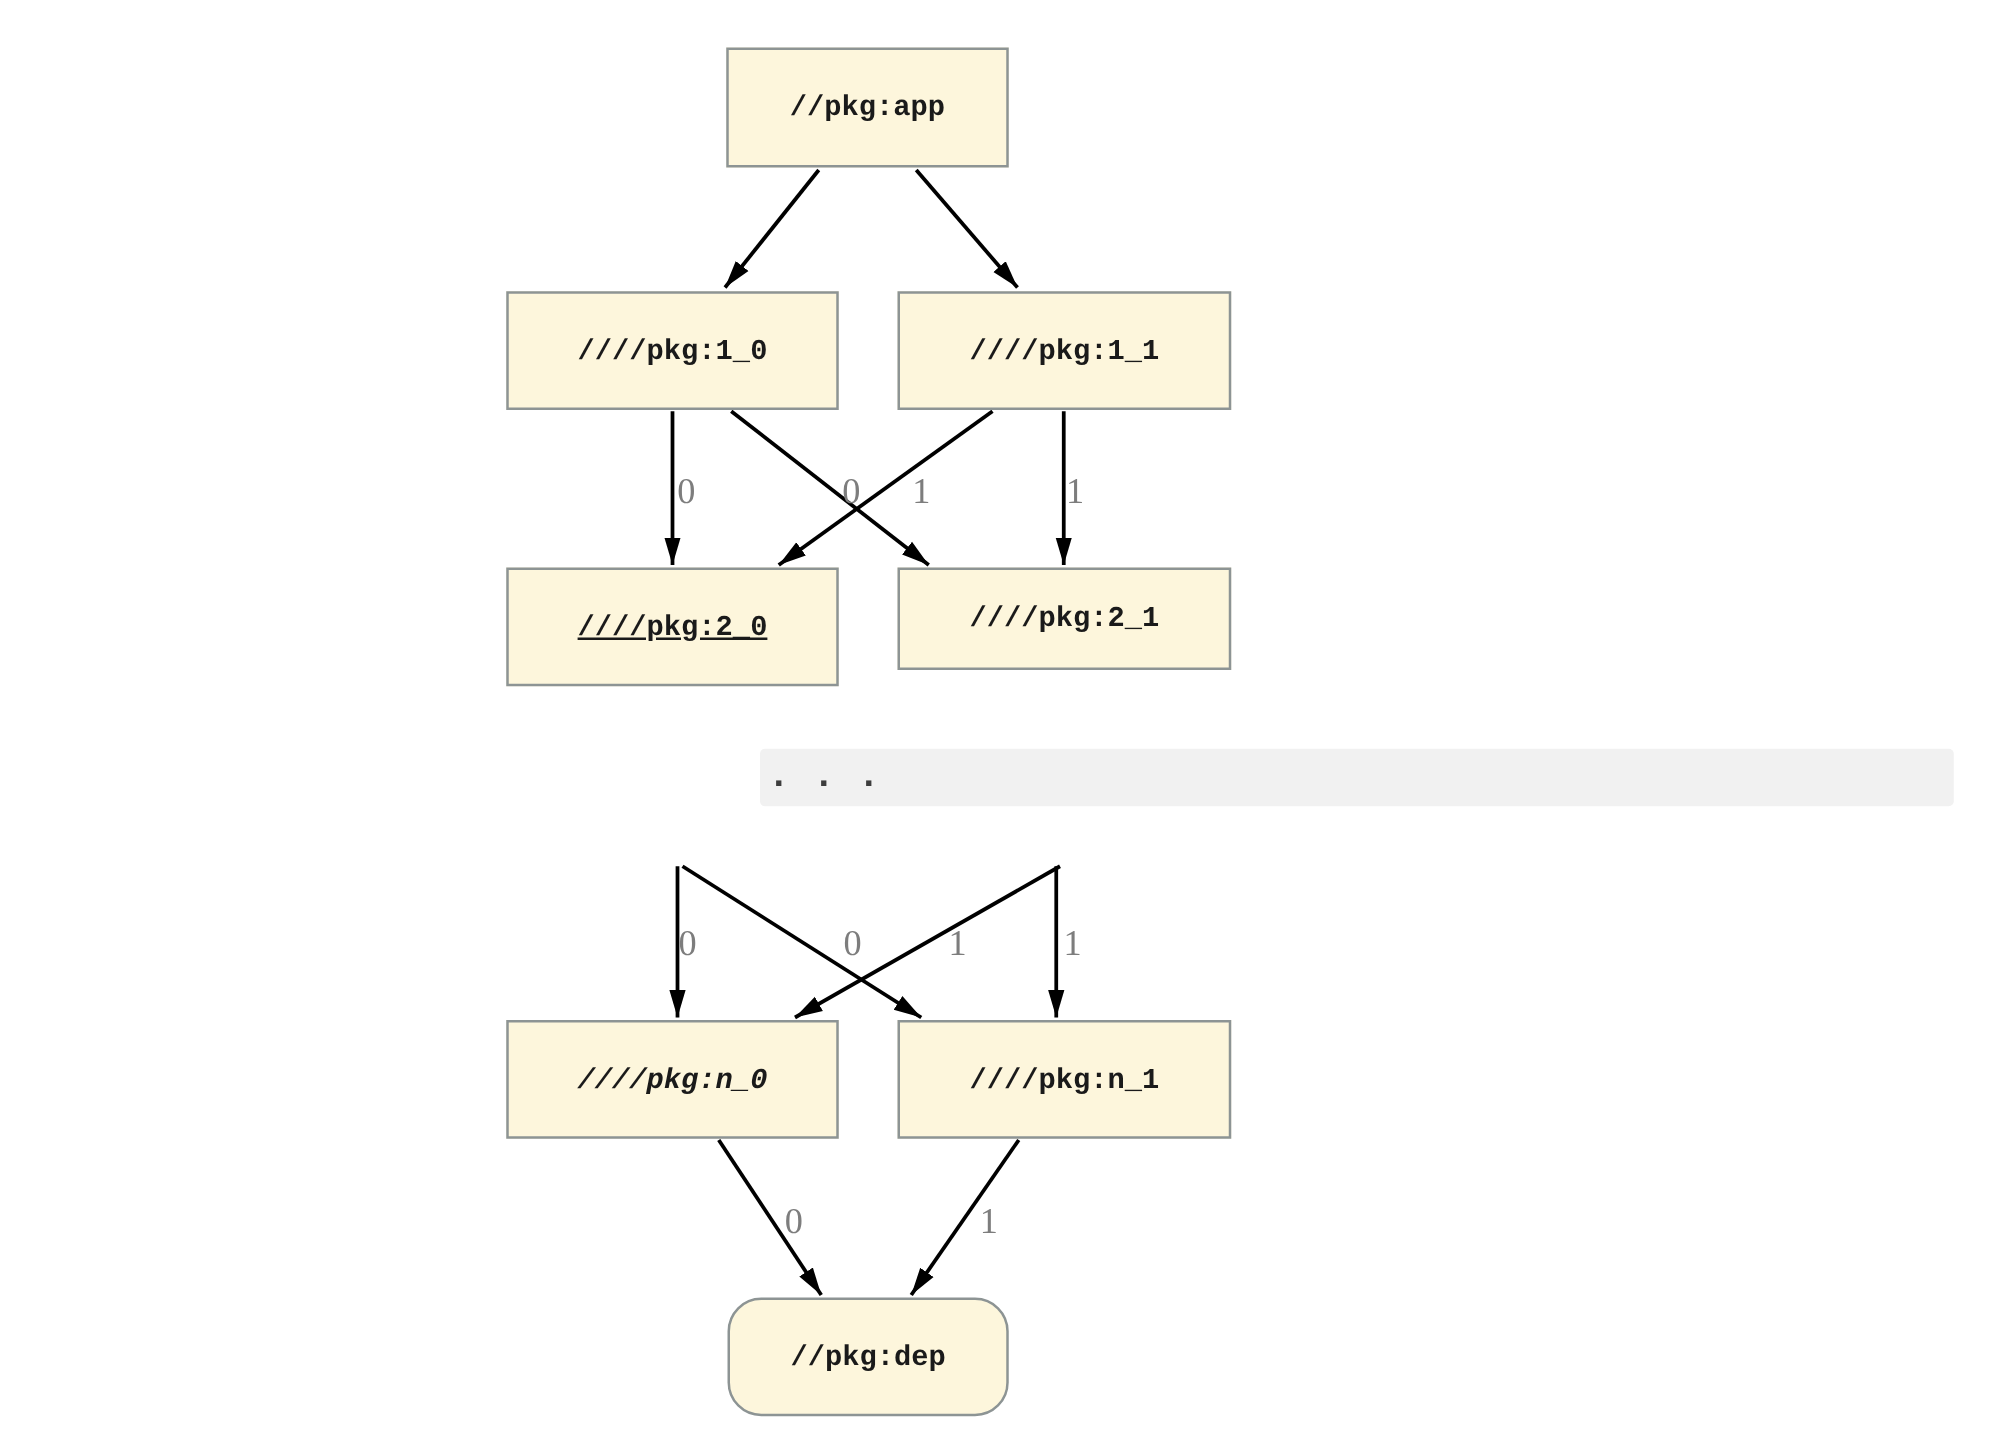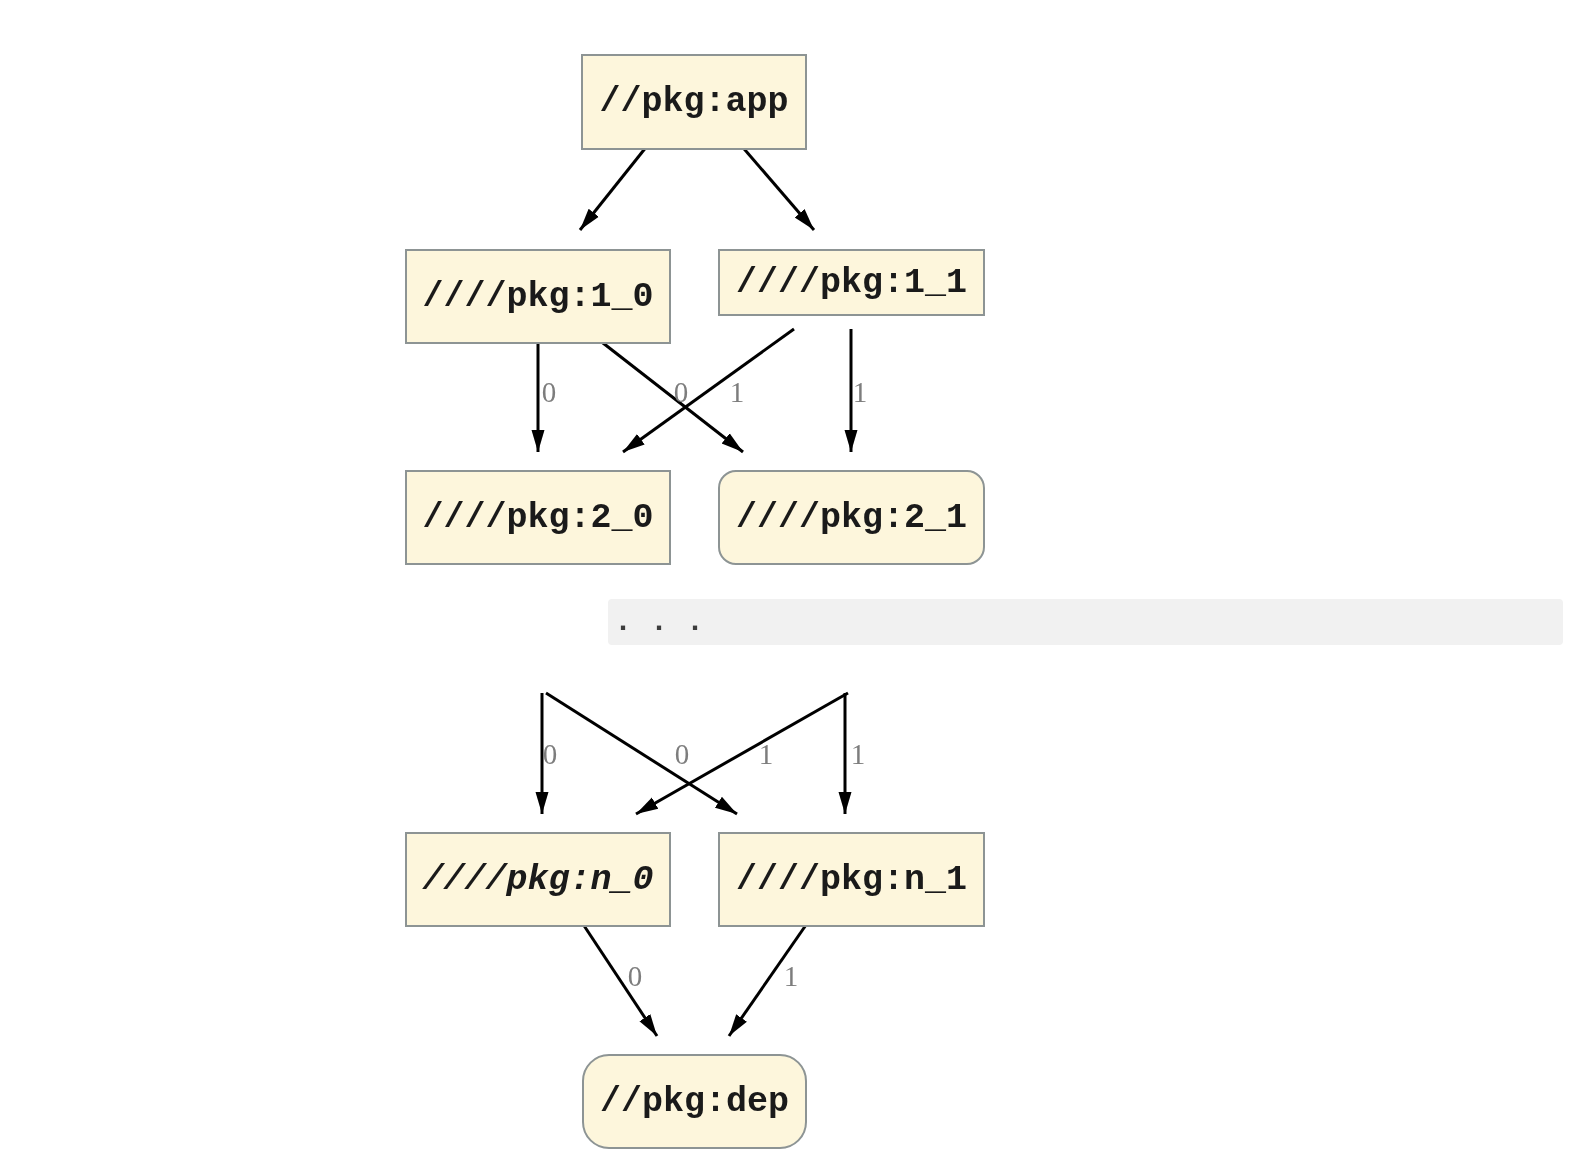--- a/index.html
+++ b/index.html
@@ -38,24 +38,23 @@
     position: absolute;
     box-sizing: border-box;
     background: var(--node-fill, #fff8dc);
     border: 2px solid var(--node-border, #8d9494);
     color: var(--node-text, #1a1a1a);
     display: flex;
     align-items: center;
     justify-content: center;
     font-family: "Liberation Mono", "DejaVu Sans Mono", monospace;
     font-weight: 700;
-    font-size: 35px;
+    font-size: 23px;
     letter-spacing: 0px;
     white-space: pre;
-    margin-top: 16px;
   }
   .ellipsis-band {
     position: absolute;
     box-sizing: border-box;
     background: var(--band-fill, #f1f1f1);
     border-radius: 4px;
     display: flex;
     align-items: center;
     padding-left: 6px;
   }
@@ -106,25 +105,25 @@
     <text class="edge-label" x="858" y="764">1</text>
 
     <text class="edge-label" x="635" y="986">0</text>
     <text class="edge-label" x="791" y="986">1</text>
   </svg>
 
   <div class="node" style="left:581px; top:38px; width:226px; height:96px;">//pkg:app</div>
 
   <div class="node" style="left:405px; top:233px; width:266px; height:95px;">////pkg:1_0</div>
 
-  <div class="node" style="left:718px; top:233px; width:267px; height:67px;">////pkg:1_1</div>
+  <div class="node" style="left:718px; top:233px; width:267px; height:95px;">////pkg:1_1</div>
 
-  <div class="node" style="left:405px; top:454px; width:266px; height:95px;">////pkg:2_0</div>
+  <div class="node" style="left:405px; top:454px; width:266px; height:95px;text-decoration:underline;">////pkg:2_0</div>
 
-  <div class="node" style="left:718px; top:454px; width:267px; height:95px;border-radius:18px;">////pkg:2_1</div>
+  <div class="node" style="left:718px; top:454px; width:267px; height:82px;">////pkg:2_1</div>
 
   <div class="ellipsis-band" style="left:608px; top:599px; width:955px; height:46px;">
     <span>. . .</span>
   </div>
 
   <div class="node" style="left:405px; top:816px; width:266px; height:95px;font-style:italic;">////pkg:n_0</div>
 
   <div class="node" style="left:718px; top:816px; width:267px; height:95px;">////pkg:n_1</div>
 
   <div class="node" style="left:582px; top:1038px; width:225px; height:95px;border-radius:27px;">//pkg:dep</div>

